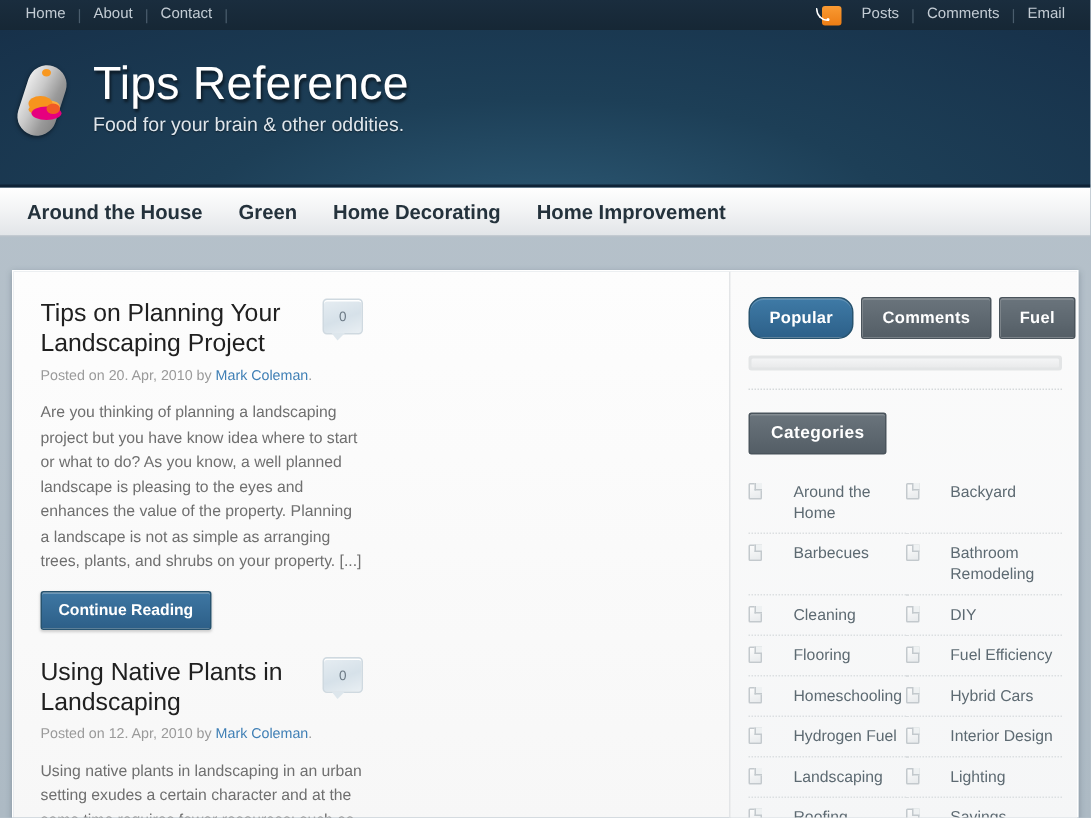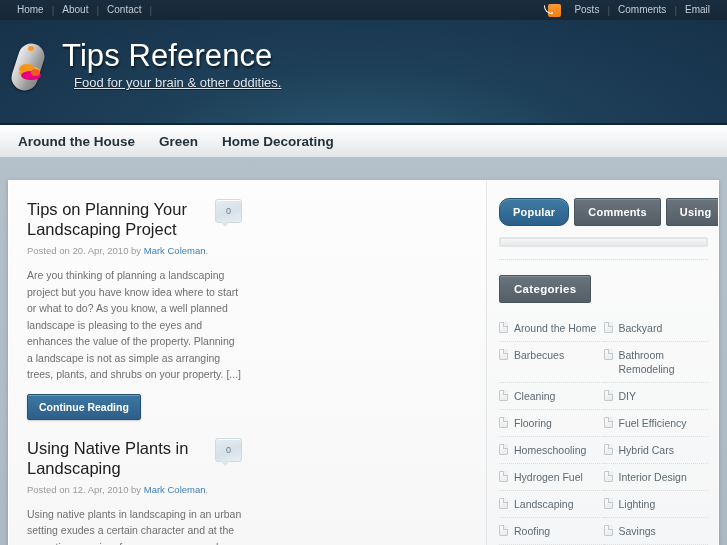--- a/index.html
+++ b/index.html
@@ -116,22 +116,21 @@
     color: #ffffff;
     letter-spacing: .1px;
     text-shadow: 1px 2px 2px rgba(0,0,0,.55);
     line-height: 36px;
     margin: 0;
   }
   .site-tagline {
     font-size: 13px;
     color: #dfe6ec;
     text-shadow: 0 1px 1px rgba(0,0,0,.5);
-    margin: 1px 0 0 12px;
-    text-decoration: underline;
+    margin: 1px 0 0 0;
   }
 
   
   .mainnav {
     height: 33px;
     background: linear-gradient(180deg,#ffffff 0%, #f3f4f5 45%, #e2e5e8 100%);
     border-bottom: 1px solid #b9c2ca;
     display: flex; align-items: center;
     padding-left: 6px;
   }
@@ -289,21 +288,21 @@
   .cat {
     width: 50%;
     display: flex; align-items: flex-start;
     font-size: 10.5px;
     color: #5d6a72;
     padding: 6px 4px 6px 0;
     border-bottom: 1px dotted #dcdfe1;
     line-height: 14px;
     min-height: 24px;
   }
-  .cat a { color: #5d6a72; text-decoration: none; }
+  .cat a { color: #5d6a72; text-decoration: none; margin-left: 15px; }
   .doc-icon {
     width: 9px; height: 11px;
     flex: none;
     margin-right: 6px; margin-top: 1px;
     background: linear-gradient(160deg,#fcfcfc 0%, #e7eaec 100%);
     border: 1px solid #c3c9cd;
     border-radius: 1px 0 1px 1px;
     position: relative;
   }
   .doc-icon::after {
@@ -352,20 +351,21 @@
         <h1 class="site-title">Tips Reference</h1>
         <div class="site-tagline">Food for your brain &amp; other oddities.</div>
       </div>
     </div>
   </div>
 
   <div class="mainnav">
     <a href="#">Around the House</a>
     <a href="#">Green</a>
     <a href="#">Home Decorating</a>
+    <a href="#">Home Improvement</a>
   </div>
 
   <div class="gap"></div>
 
   <div class="container">
 
     <div class="content">
 
       <div class="post">
         <div class="post-head">
@@ -402,21 +402,21 @@
 Using native plants for landscaping is a way of celebrating natural heritage [...]</div>
 
       </div>
 
     </div>
 
     <div class="sidebar">
       <div class="tabs">
         <div class="tab active">Popular</div>
         <div class="tab">Comments</div>
-        <div class="tab">Using</div>
+        <div class="tab">Fuel</div>
       </div>
 
       <div class="loader">
         <div class="loader-inner"></div>
       </div>
 
       <div class="divider"></div>
 
       <div class="widget-head">Categories</div>
 

